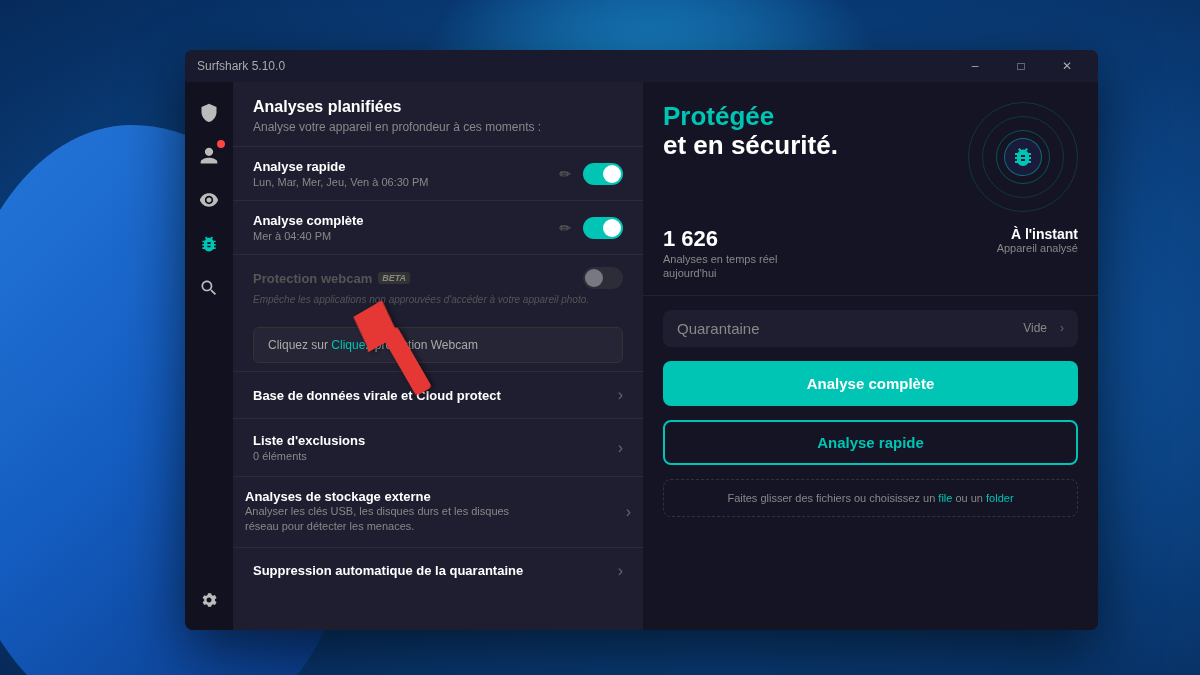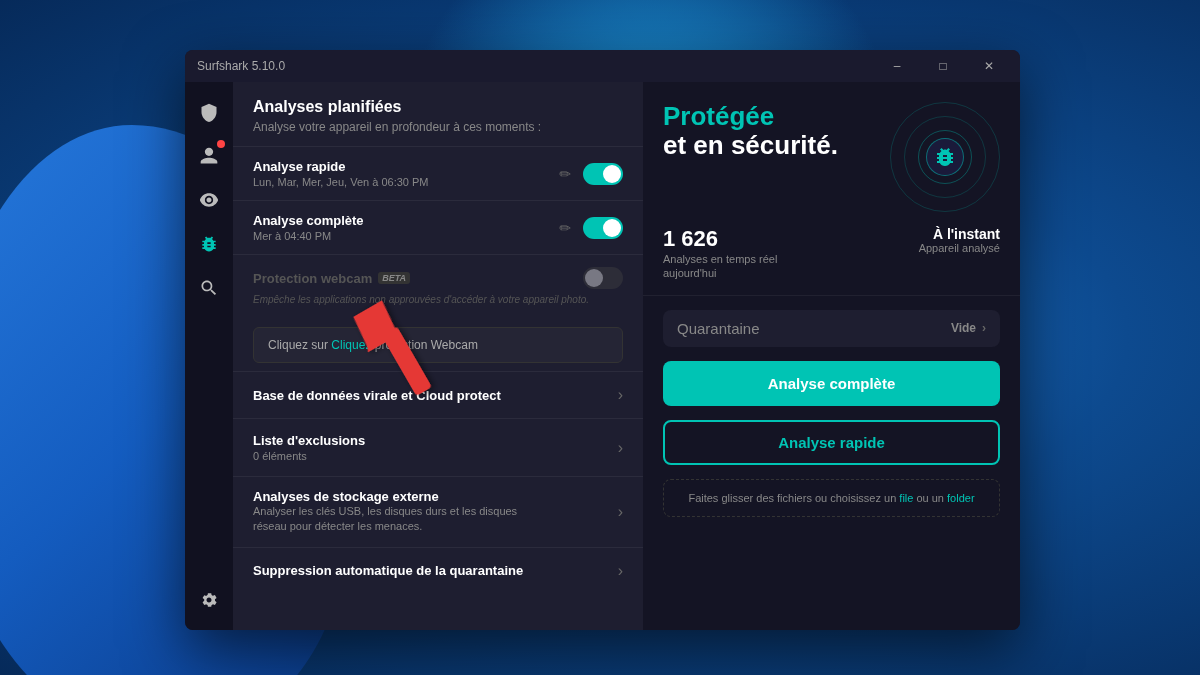--- a/index.html
+++ b/index.html
@@ -40,21 +40,21 @@
       background: linear-gradient(135deg, #2980e8 0%, #1560c8 50%, #0a3a8a 100%);
       border-radius: 50% 60% 40% 50%;
       opacity: 0.9;
     }
 
     
     .app-window {
       position: absolute;
       top: 50px;
       left: 185px;
-      width: 835px;
+      width: 913px;
       height: 580px;
       background: #1a1a2e;
       border-radius: 8px;
       overflow: hidden;
       box-shadow: 0 20px 60px rgba(0,0,0,0.6);
       display: flex;
       flex-direction: column;
     }
 
     
@@ -277,21 +277,21 @@
       color: #888;
       margin-top: 2px;
     }
     .chevron {
       color: #666;
       font-size: 16px;
     }
 
     
     .storage-row {
-      padding: 12px 20px;
+      padding: 12px 12px;
       display: flex;
       align-items: center;
       justify-content: space-between;
       border-top: 1px solid rgba(255,255,255,0.06);
       cursor: pointer;
     }
     .storage-info-text {
       font-size: 11px;
       color: #888;
       margin-top: 0;
@@ -396,23 +396,22 @@
     }
     .quarantine-label {
       font-size: 15px;
       color: #888;
     }
     .quarantine-value {
       font-size: 12px;
       color: #888;
       display: flex;
       align-items: center;
-      gap: 6px;
-      cursor: pointer;
-      font-weight: bold;
+      gap: 13px;
+      cursor: pointer;
     }
     .quarantine-value .chev { color: #666; }
 
     
     .btn-analyse-complete {
       background: #00c4b4;
       color: #fff;
       border: none;
       border-radius: 8px;
       padding: 14px;

